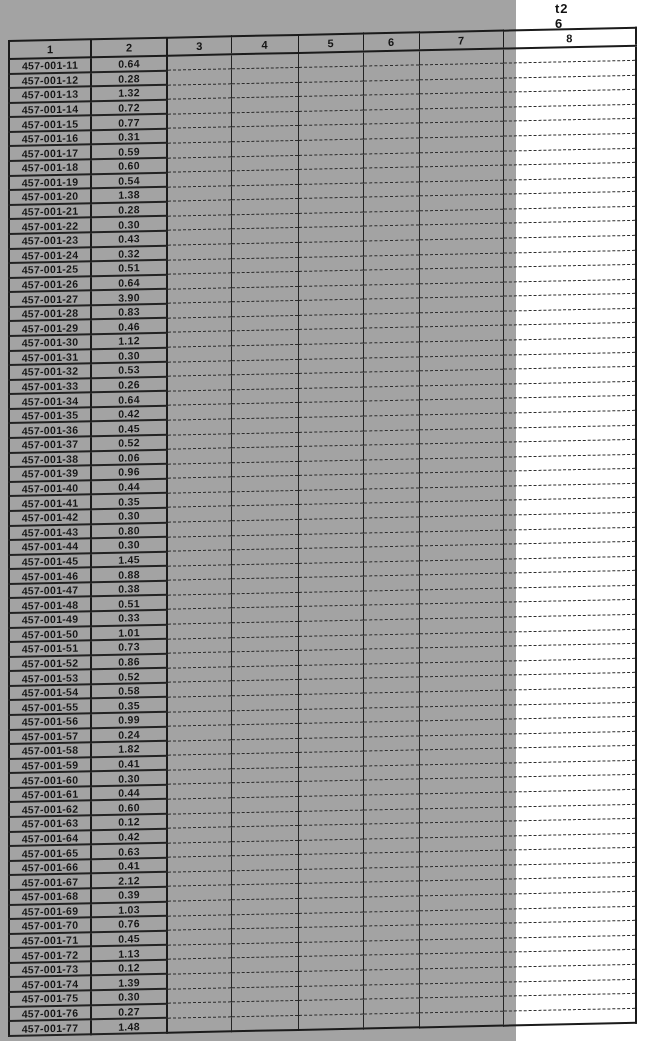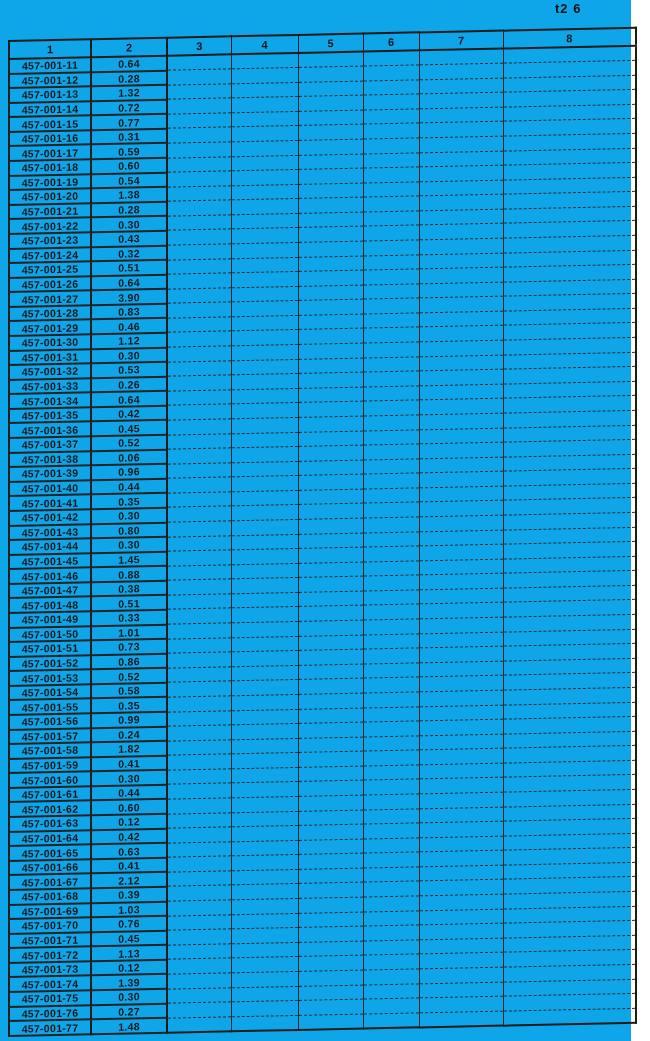--- a/index.html
+++ b/index.html
@@ -7,23 +7,23 @@
     padding: 0;
     background: #ffffff;
     width: 650px;
     height: 1041px;
     overflow: hidden;
     font-family: "Liberation Sans", sans-serif;
     color: #161616;
   }
   .page {
     position: relative;
-    width: 631px;
+    width: 516px;
     height: 1041px;
-    background: #0ea5e9;
+    background: #a3a3a3;
   }
   .annotation {
     position: absolute;
     left: 555px;
     top: 1px;
     font-size: 13px;
     font-weight: bold;
     letter-spacing: 1px;
     color: #111;
   }

